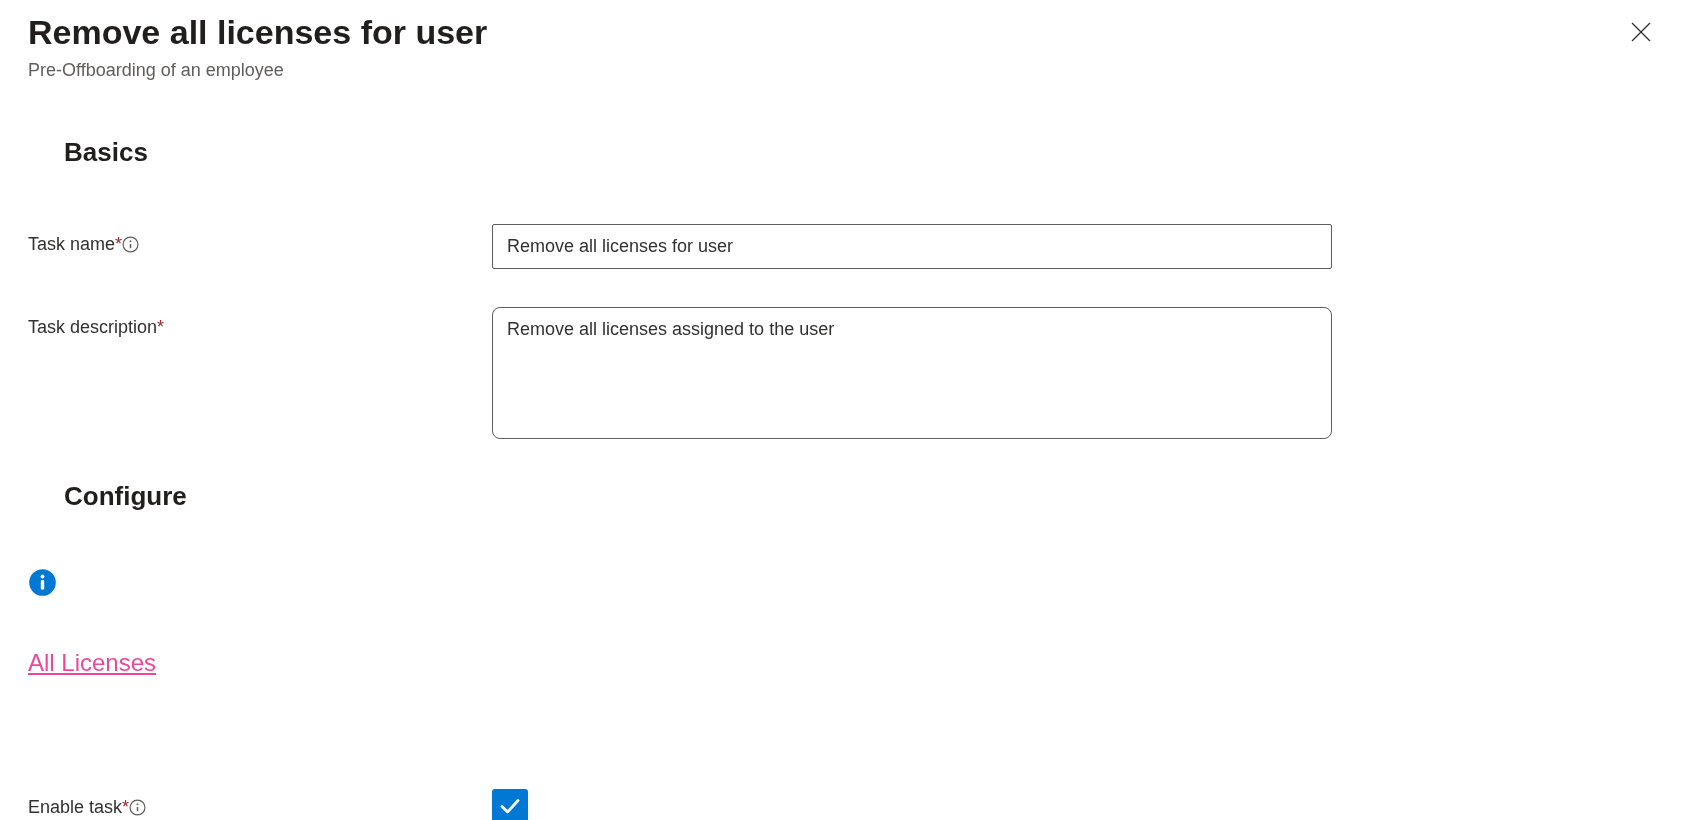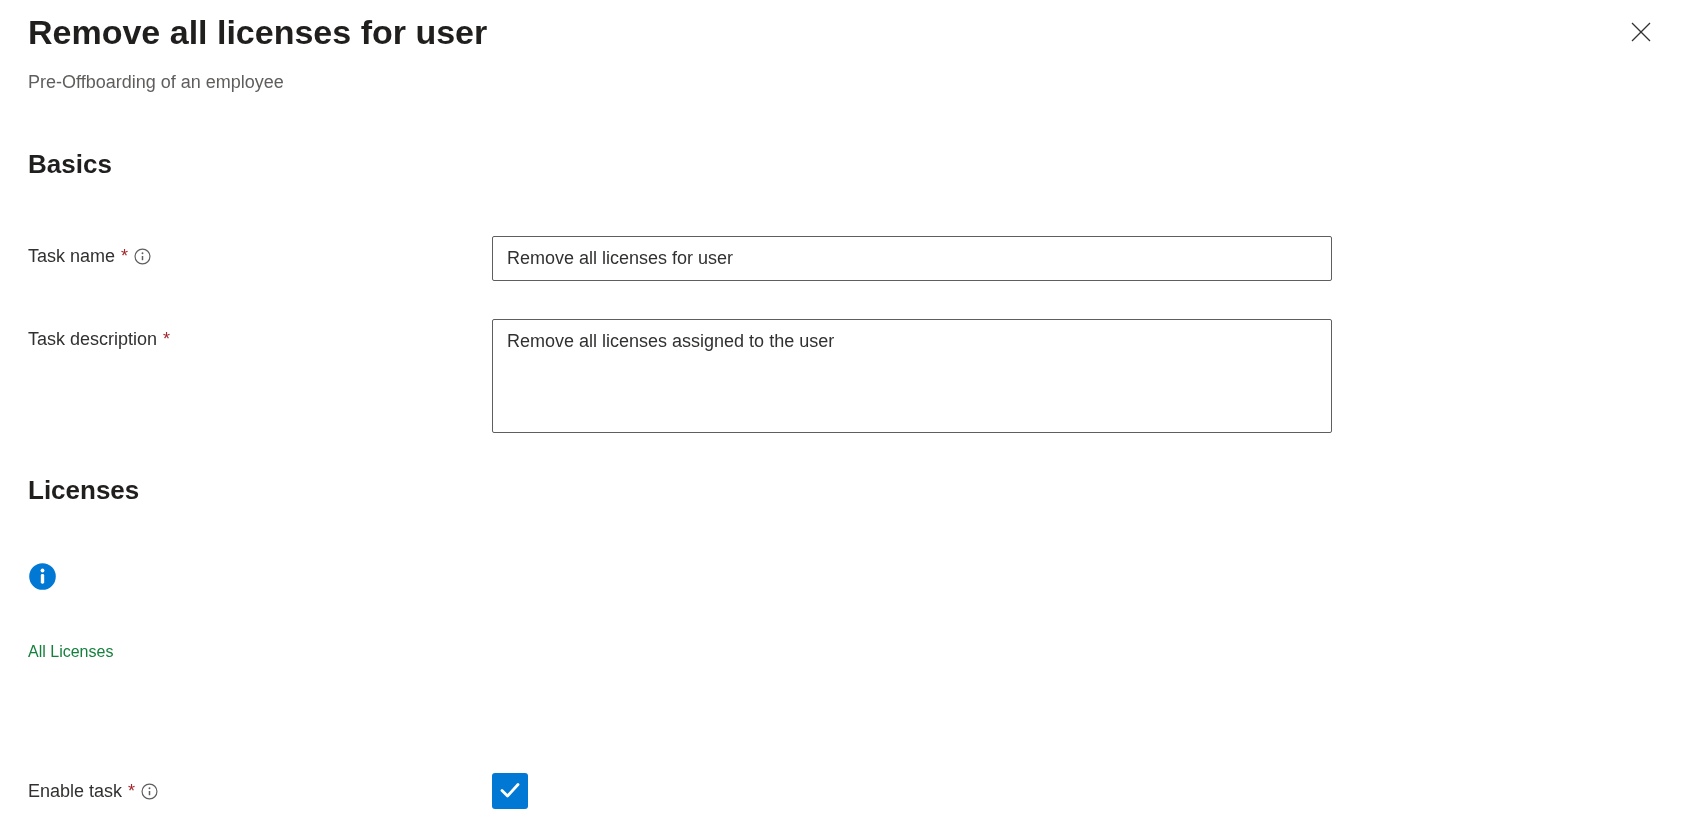--- a/index.html
+++ b/index.html
@@ -22,59 +22,59 @@
     .page-title {
       font-size: 34px;
       font-weight: 600;
       color: #201f1e;
       line-height: 1.3;
     }
     .page-subtitle {
       font-size: 18px;
       color: #605e5c;
       font-weight: 400;
-      margin-top: 18px;
+      margin-top: 6px;
     }
     .close-btn {
       background: none;
       border: none;
       cursor: pointer;
       padding: 4px;
       display: flex;
       align-items: center;
       justify-content: center;
       margin-top: 6px;
     }
     .close-btn svg {
       width: 24px;
       height: 24px;
     }
     .section-heading {
       font-size: 26px;
       font-weight: 600;
       color: #201f1e;
       margin-top: 56px;
+      margin-left: 36px;
     }
     .form-row {
       display: flex;
       align-items: flex-start;
       margin-top: 56px;
       gap: 0;
     }
     .form-row.tight {
       margin-top: 38px;
     }
     .label-col {
       width: 464px;
       flex-shrink: 0;
       font-size: 18px;
       color: #323130;
       display: flex;
       align-items: center;
-      gap: 6px;
       line-height: 24px;
       padding-top: 8px;
     }
     .label-col.no-pad {
       padding-top: 0;
     }
     .required-star {
       color: #a4262c;
     }
     .info-icon {
@@ -101,46 +101,47 @@
       outline: none;
       line-height: 1.4;
     }
     .text-area {
       width: 100%;
       font-size: 18px;
       font-family: inherit;
       color: #323130;
       padding: 9px 14px;
       border: 1px solid #605e5c;
-      border-radius: 2px;
+      border-radius: 8px;
       outline: none;
       resize: none;
-      height: 114px;
+      height: 132px;
       line-height: 1.4;
     }
     .info-banner {
       display: flex;
       align-items: center;
       gap: 20px;
       margin-top: 56px;
       font-size: 18px;
       color: #323130;
     }
     .info-banner-icon {
       display: flex;
       align-items: center;
       justify-content: center;
     }
     .info-banner-icon svg {
       width: 29px;
       height: 29px;
     }
     .static-value {
-      font-size: 16px;
-      color: #15803d;
+      font-size: 24px;
+      color: #ec4899;
+      text-decoration: underline;
     }
     .checkbox {
       width: 36px;
       height: 36px;
       background: #0078d4;
       border-radius: 3px;
       display: flex;
       align-items: center;
       justify-content: center;
       cursor: pointer;
@@ -201,21 +202,21 @@
 <div class="form-row tight">
   <div class="label-col">
     <span>Task description</span>
     <span class="required-star">*</span>
   </div>
   <div class="input-col">
     <textarea class="text-area" style="">Remove all licenses assigned to the user</textarea>
   </div>
 </div>
 
-<h2 class="section-heading" style="margin-top:38px;">Licenses</h2>
+<h2 class="section-heading" style="margin-top:38px;">Configure</h2>
 
 <div class="info-banner">
   <span class="info-banner-icon">
     <svg viewBox="0 0 24 24">
       <circle cx="12" cy="12" r="11" fill="#0078d4"></circle>
       <circle cx="12" cy="7" r="1.6" fill="#ffffff"></circle>
       <rect x="10.6" y="10" width="2.8" height="8" rx="1.2" fill="#ffffff"></rect>
     </svg>
   </span>
 </div>

